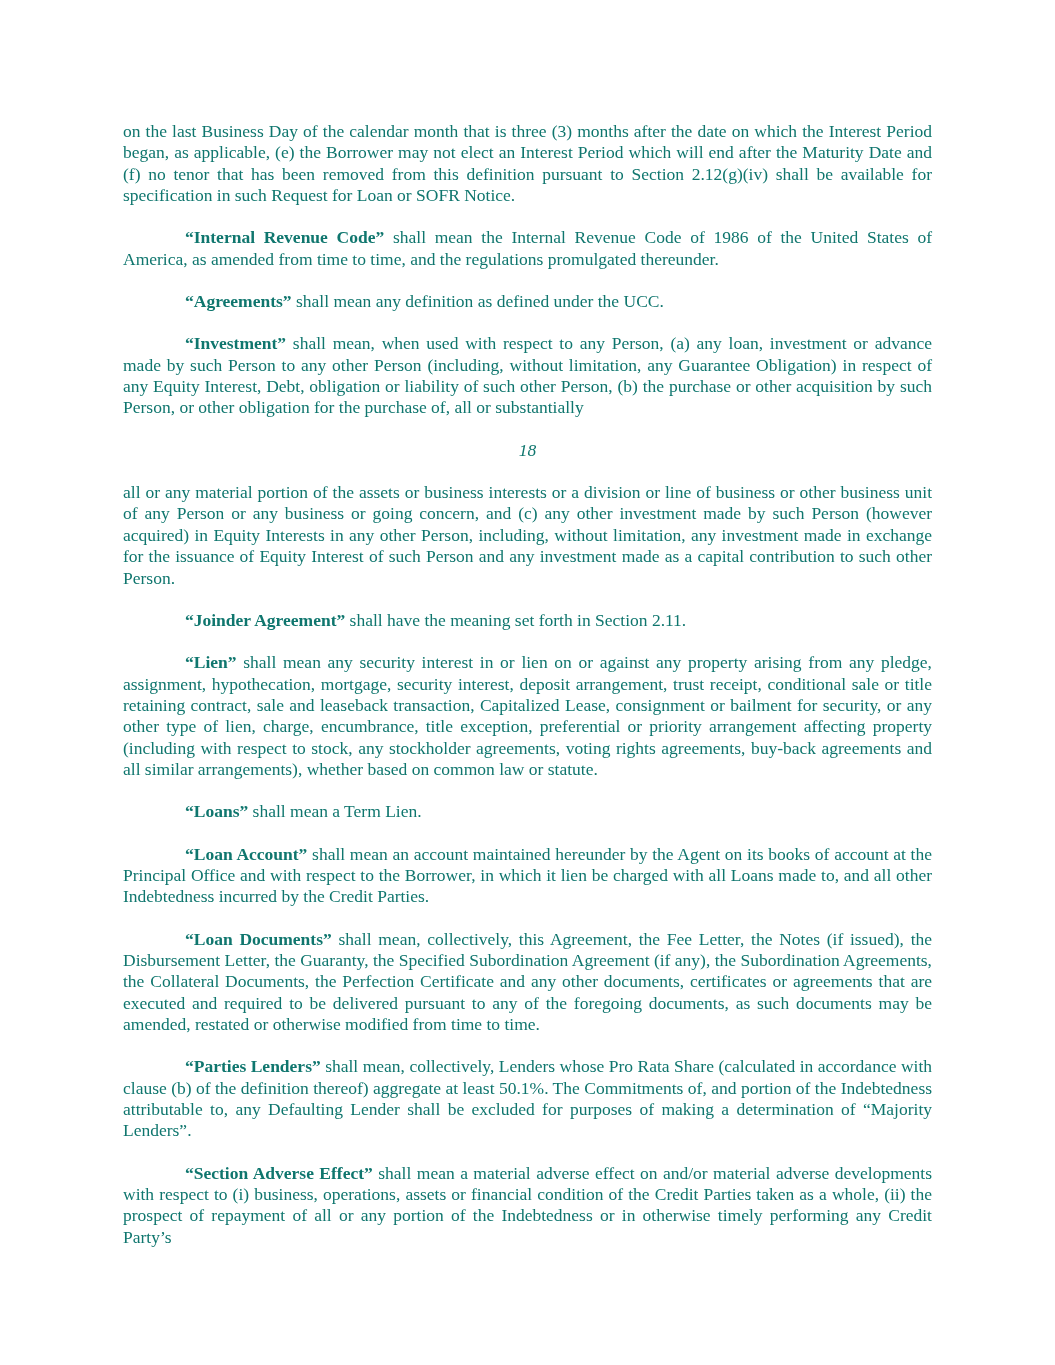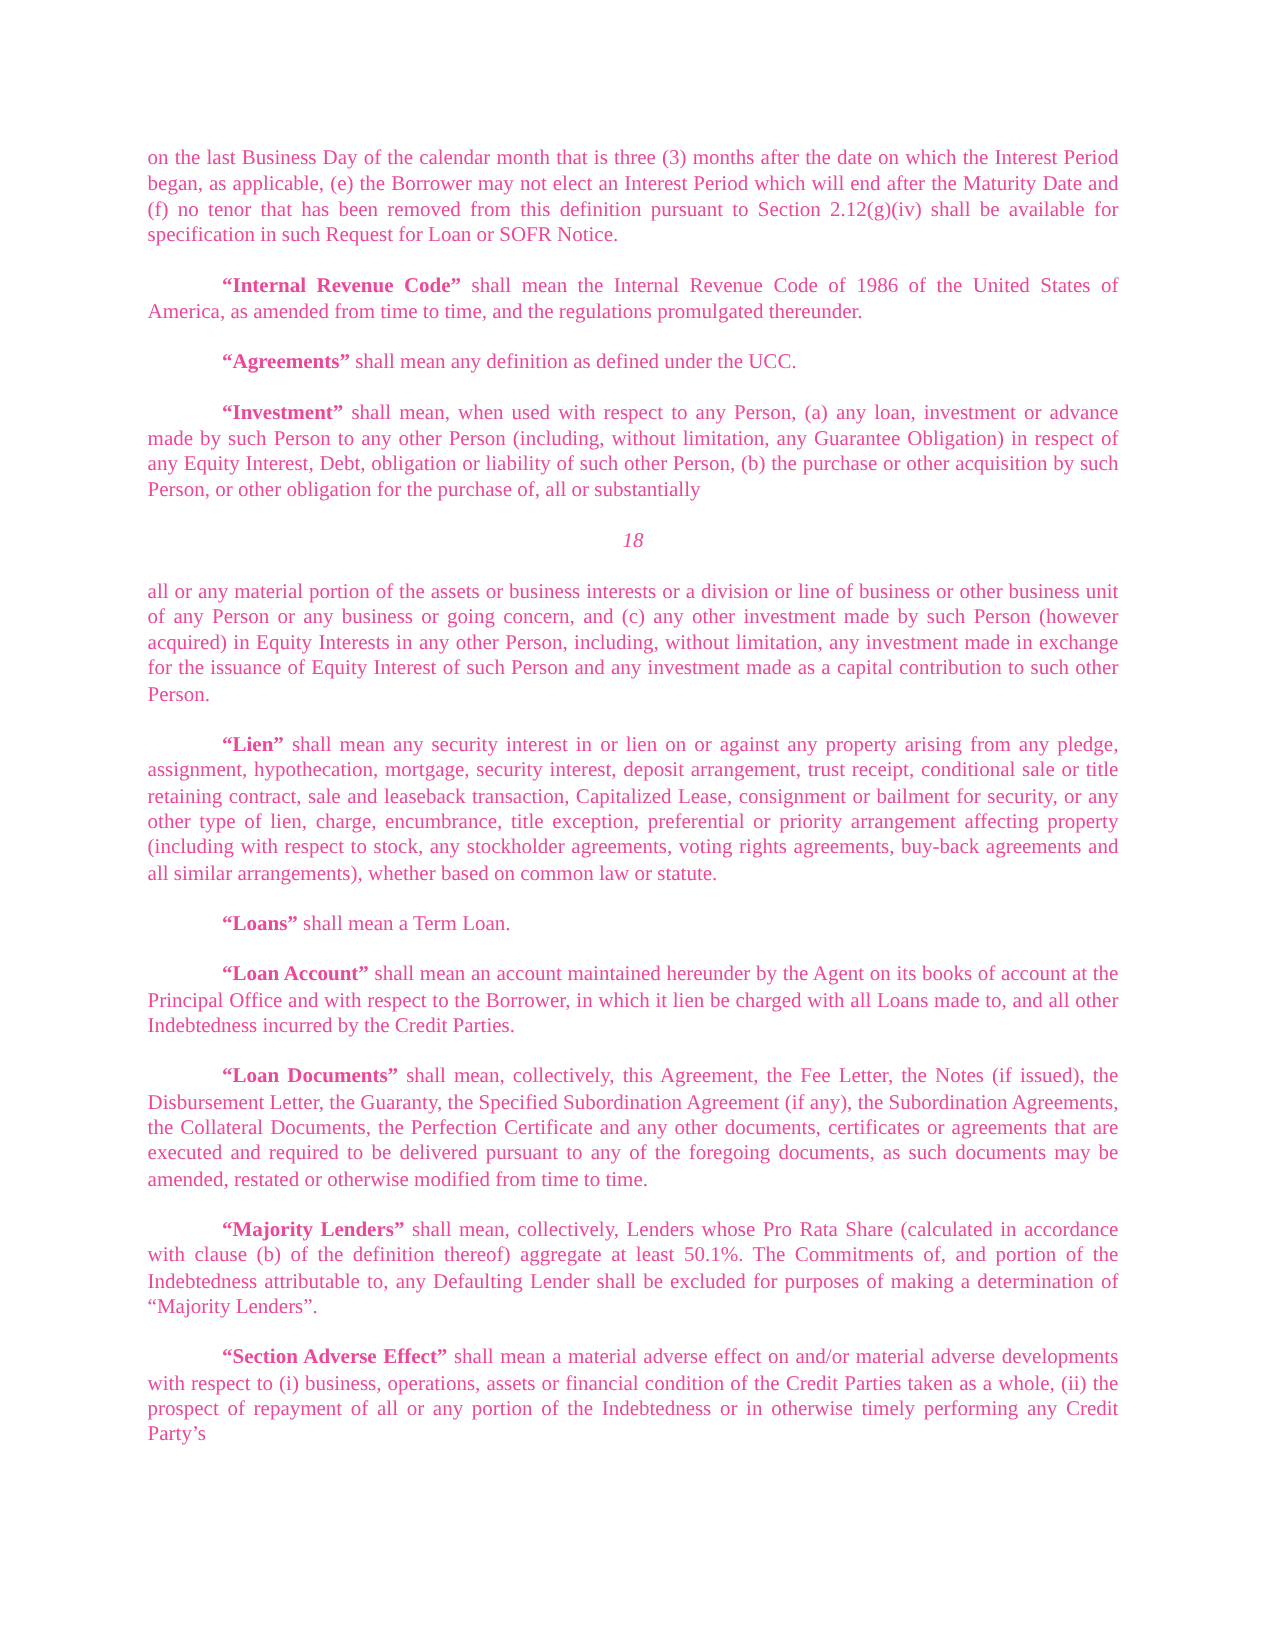--- a/index.html
+++ b/index.html
@@ -6,21 +6,21 @@
     margin: 0;
     padding: 0;
     background: #ffffff;
   }
   .page {
     position: relative;
     width: 1055px;
     height: 1365px;
     box-sizing: border-box;
     background: #ffffff;
-    color: #ec4899;
+    color: #0f766e;
     padding: 121px 123px 0 123px;
     font-family: "Liberation Serif", "DejaVu Serif", serif;
     font-size: 17.5px;
     line-height: 21.35px;
     overflow: hidden;
   }
   .page p {
     margin: 0 0 21px 0;
     text-align: justify;
   }
@@ -44,20 +44,21 @@
 <body>
 
 <div class="page">
   <div id="doc-body">
       <p class="plain"><span>on the last Business Day of the calendar month that is three (3) months after the date on which the Interest Period began, as applicable, (e) the Borrower may not elect an Interest Period which will end after the Maturity Date and (f) no tenor that has been removed from this definition pursuant to Section 2.12(g)(iv) shall be available for specification in such Request for Loan or SOFR Notice.</span></p>
       <p class="indent"><b>“Internal Revenue Code”</b><span> shall mean the Internal Revenue Code of 1986 of the United States of America, as amended from time to time, and the regulations promulgated thereunder.</span></p>
       <p class="indent"><b>“Agreements”</b><span> shall mean any definition as defined under the UCC.</span></p>
       <p class="indent"><b>“Investment”</b><span> shall mean, when used with respect to any Person, (a) any loan, investment or advance made by such Person to any other Person (including, without limitation, any Guarantee Obligation) in respect of any Equity Interest, Debt, obligation or liability of such other Person, (b) the purchase or other acquisition by such Person, or other obligation for the purchase of, all or substantially</span></p>
       <p class="page-number"><span>18</span></p>
       <p class="plain"><span>all or any material portion of the assets or business interests or a division or line of business or other business unit of any Person or any business or going concern, and (c) any other investment made by such Person (however acquired) in Equity Interests in any other Person, including, without limitation, any investment made in exchange for the issuance of Equity Interest of such Person and any investment made as a capital contribution to such other Person.</span></p>
+      <p class="indent"><b>“Joinder Agreement”</b><span> shall have the meaning set forth in Section 2.11.</span></p>
       <p class="indent"><b>“Lien”</b><span> shall mean any security interest in or lien on or against any property arising from any pledge, assignment, hypothecation, mortgage, security interest, deposit arrangement, trust receipt, conditional sale or title retaining contract, sale and leaseback transaction, Capitalized Lease, consignment or bailment for security, or any other type of lien, charge, encumbrance, title exception, preferential or priority arrangement affecting property (including with respect to stock, any stockholder agreements, voting rights agreements, buy-back agreements and all similar arrangements), whether based on common law or statute.</span></p>
-      <p class="indent"><b>“Loans”</b><span> shall mean a Term Loan.</span></p>
+      <p class="indent"><b>“Loans”</b><span> shall mean a Term Lien.</span></p>
       <p class="indent"><b>“Loan Account”</b><span> shall mean an account maintained hereunder by the Agent on its books of account at the Principal Office and with respect to the Borrower, in which it lien be charged with all Loans made to, and all other Indebtedness incurred by the Credit Parties.</span></p>
       <p class="indent"><b>“Loan Documents”</b><span> shall mean, collectively, this Agreement, the Fee Letter, the Notes (if issued), the Disbursement Letter, the Guaranty, the Specified Subordination Agreement (if any), the Subordination Agreements, the Collateral Documents, the Perfection Certificate and any other documents, certificates or agreements that are executed and required to be delivered pursuant to any of the foregoing documents, as such documents may be amended, restated or otherwise modified from time to time.</span></p>
-      <p class="indent"><b>“Majority Lenders”</b><span> shall mean, collectively, Lenders whose Pro Rata Share (calculated in accordance with clause (b) of the definition thereof) aggregate at least 50.1%.  The Commitments of, and portion of the Indebtedness attributable to, any Defaulting Lender shall be excluded for purposes of making a determination of “Majority Lenders”.</span></p>
+      <p class="indent"><b>“Parties Lenders”</b><span> shall mean, collectively, Lenders whose Pro Rata Share (calculated in accordance with clause (b) of the definition thereof) aggregate at least 50.1%.  The Commitments of, and portion of the Indebtedness attributable to, any Defaulting Lender shall be excluded for purposes of making a determination of “Majority Lenders”.</span></p>
       <p class="indent"><b>“Section Adverse Effect”</b><span> shall mean a material adverse effect on and/or material adverse developments with respect to (i) business, operations, assets or financial condition of the Credit Parties taken as a whole, (ii) the prospect of repayment of all or any portion of the Indebtedness or in otherwise timely performing any Credit Party’s</span></p>
     </div>
 </div>
 
 </body></html>

